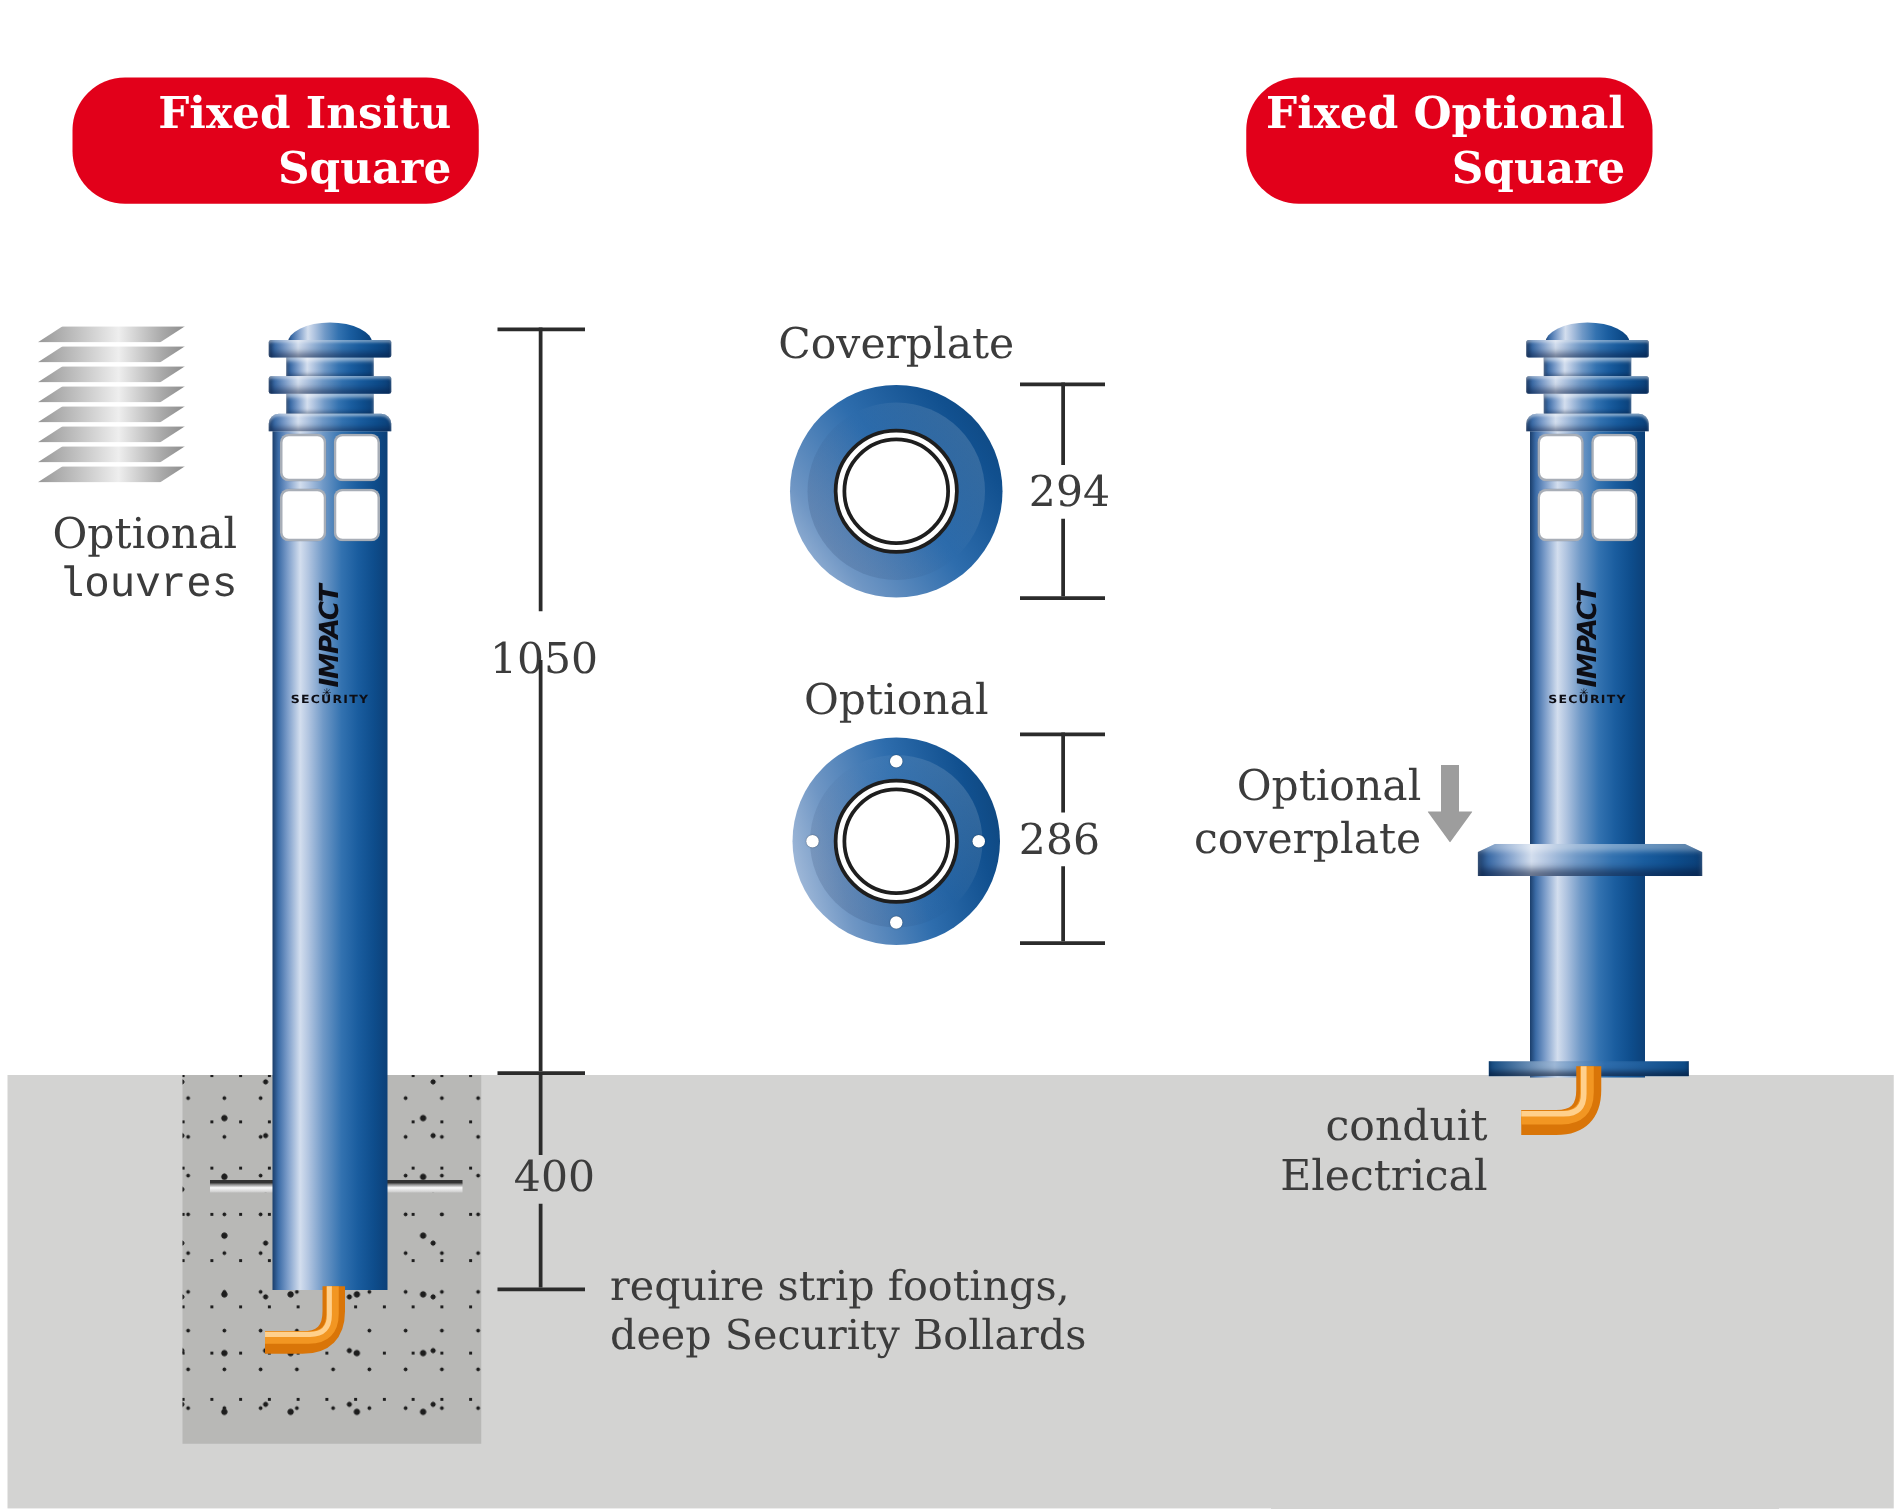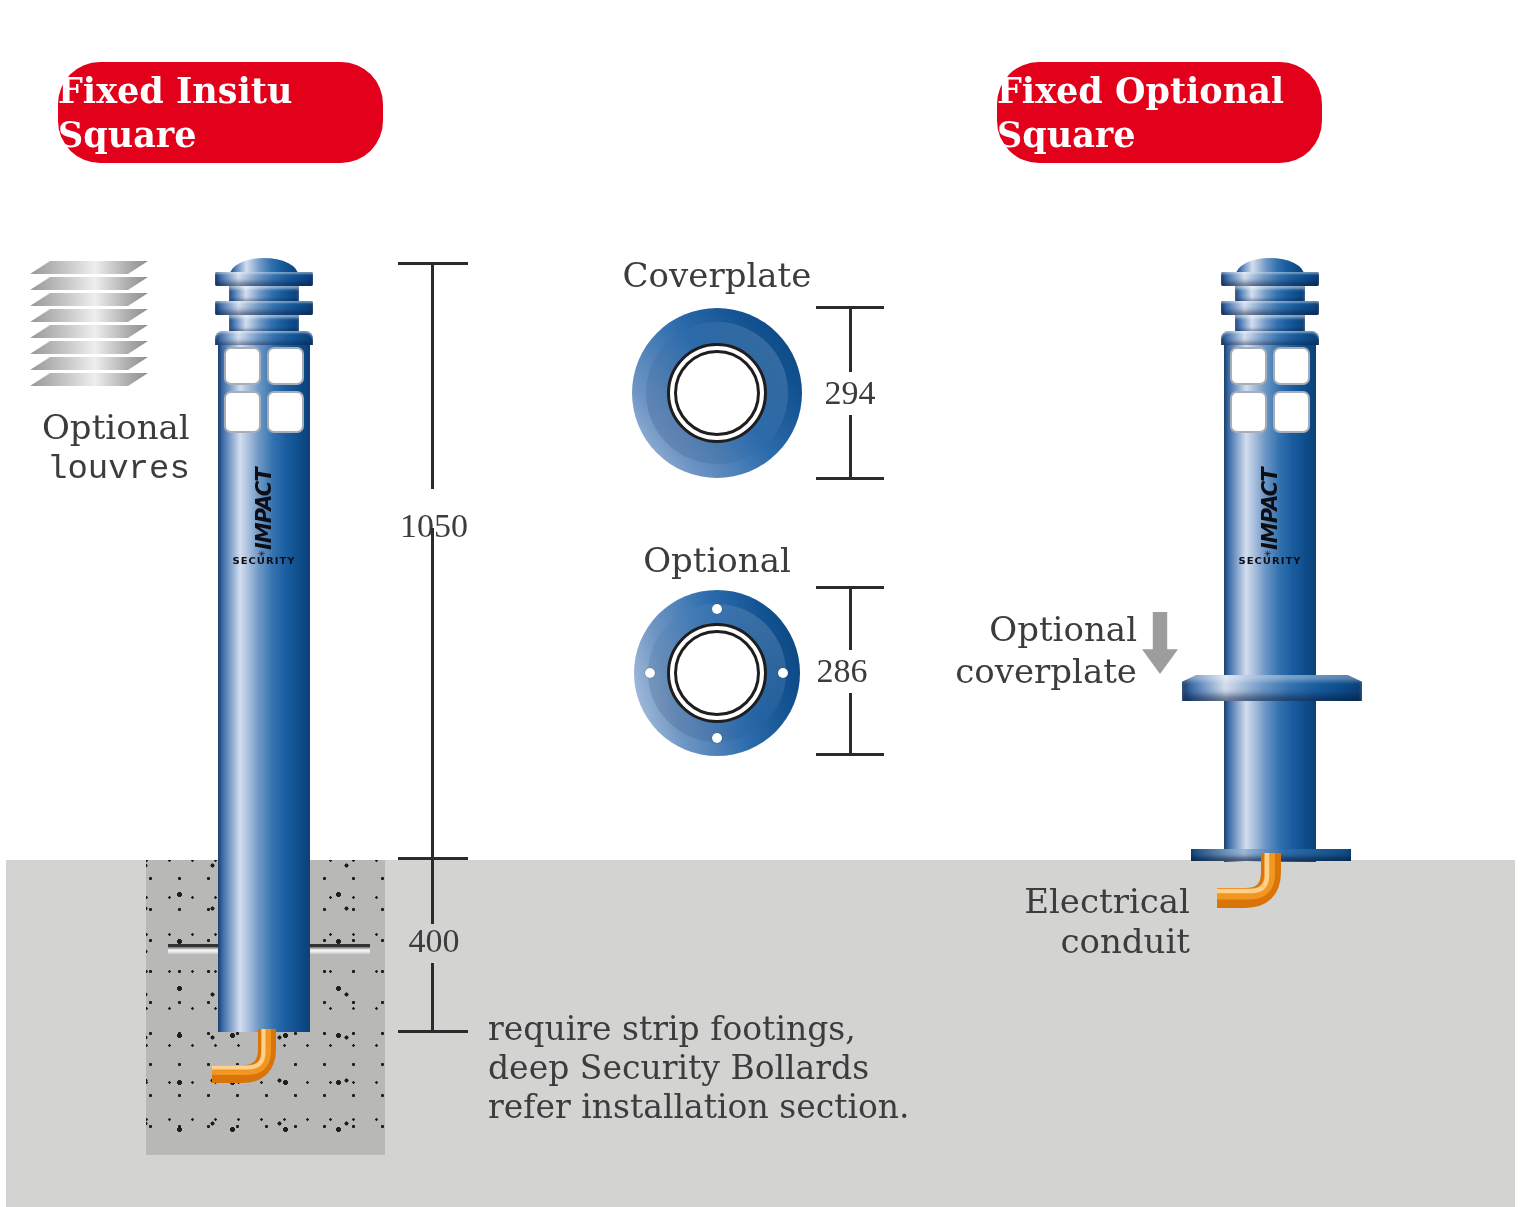--- a/index.html
+++ b/index.html
@@ -81,31 +81,31 @@
   .hole-outer{position:absolute;left:50%;top:50%;transform:translate(-50%,-50%);width:100px;height:100px;
       box-sizing:border-box;background:#fff;border:3px solid #1e1e1e;border-radius:50%;
       display:flex;align-items:center;justify-content:center;}
   .hole-inner{width:86px;height:86px;box-sizing:border-box;background:#fff;border:3px solid #1e1e1e;border-radius:50%;}
   .bolt{position:absolute;width:10px;height:10px;background:#fff;border-radius:50%;box-shadow:0 0 1px rgba(0,0,0,.6);}
   .bolt.n{left:78px;top:14px;} .bolt.e{left:144px;top:78px;} .bolt.s{left:78px;top:143px;} .bolt.w{left:11px;top:78px;}
 
   
   .dim-v{width:3px;background:var(--dim);z-index:6;}
   .dim-cap{height:3px;background:var(--dim);z-index:6;}
-  .dim-label{z-index:6;font-size:34px;color:var(--ink);text-align:center;font-family:Liberation Serif, serif;}
+  .dim-label{z-index:6;font-size:34px;color:var(--ink);text-align:right;}
 
   
   .label{z-index:6;font-size:34px;color:var(--ink);line-height:42px;}
   .label.right{text-align:right;}
   .note-line{white-space:pre;}
   #note{left:488px;top:1009px;font-size:33px;line-height:39px;color:var(--ink);z-index:6;}
 
   
   .badge{width:325px;height:101px;border-radius:42px;z-index:7;color:#fff;
-      font-weight:bold;font-size:35px;line-height:44px;
+      font-weight:bold;font-size:35px;line-height:44px;text-align:right;
       padding:7px 22px 0 0;box-sizing:border-box;}
   #badge-left{left:58px;top:62px;}
   #badge-right{left:997px;top:62px;}
 
   
   #cover-arrow{left:1142px;top:612px;width:36px;height:62px;background:#9d9d9d;z-index:6;
       clip-path:polygon(30% 0,70% 0,70% 60%,100% 60%,50% 100%,0 60%,30% 60%);}
 
   
   #conduit-layer{left:0;top:0;width:1521px;height:1207px;z-index:5;pointer-events:none;}
@@ -230,28 +230,27 @@
   <div class="abs dim-v" style="left:849px;top:693px;height:60px;"></div>
   <div class="abs dim-cap" style="left:816px;top:753px;width:68px;"></div>
 
   <div class="abs label right" style="left:900px;top:608px;width:237px;">
     <div>Optional</div>
     <div>coverplate</div>
   </div>
   <div class="abs" id="cover-arrow"></div>
 
   <div class="abs label right" style="left:990px;top:881px;width:200px;line-height:40px;">
+    <div>conduit</div>
     <div>Electrical</div>
-    <div>conduit</div>
   </div>
 
   <div class="abs" id="note">
     <div class="note-line">require strip footings,</div>
     <div class="note-line">deep Security Bollards</div>
-    <div class="note-line">refer installation section.</div>
   </div>
 
   <div class="abs badge" id="badge-left" style="background: rgb(226, 0, 26);">
     <div>Fixed Insitu</div>
     <div>Square Lighting</div>
   </div>
   <div class="abs badge" id="badge-right" style="background: rgb(226, 0, 26);">
     <div>Fixed Optional</div>
     <div>Square Lighting</div>
   </div>

